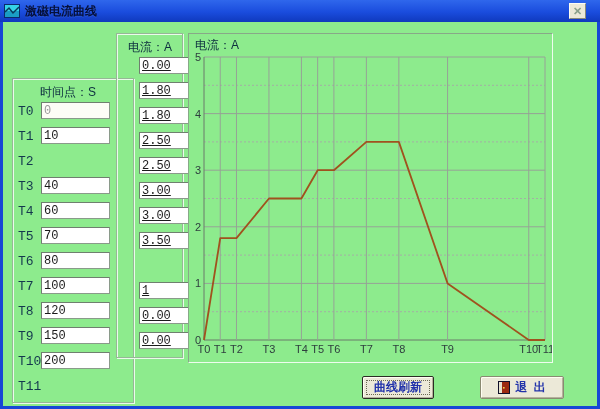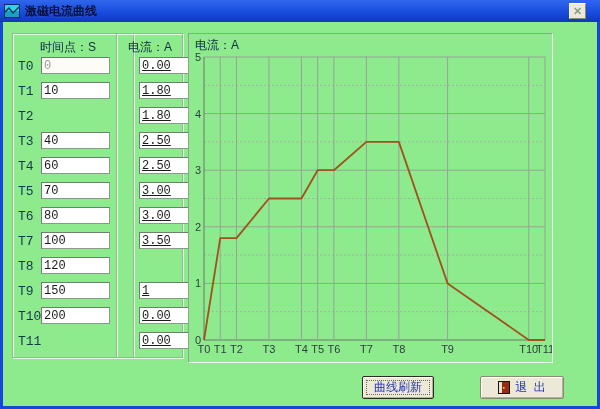--- a/index.html
+++ b/index.html
@@ -29,21 +29,21 @@
   .client{
     position:absolute; left:3px; top:22px; width:594px; height:384px;
     background:#8deb8d;
   }
   
   .groupbox{
     position:absolute; top:11px; height:325px;
     border:1px solid #96b796;
     box-shadow:inset 1px 1px 0 #e9fce9, 1px 1px 0 #e9fce9;
   }
-  .gb-time{ left:9px;  width:122px; }
+  .gb-time{ left:9px;  width:122px;margin-top:45px; }
   .gb-current{ left:113px; width:67px; }
   .gb-header{
     position:absolute; top:5px; font-size:12px; color:#0d2f3f; white-space:nowrap;
   }
   .gb-time .gb-header{ left:27px; }
   .gb-current .gb-header{ left:11px; }
   .row{ position:absolute; left:0; width:100%; height:17px; }
   .tlabel{
     position:absolute; left:5px; top:2px;
     font-family:"Liberation Mono",monospace; font-size:13px; color:#14384e;
@@ -67,21 +67,21 @@
   .chart-title{
     position:absolute; left:6px; top:3px; font-size:12px; color:#0d2f3f; white-space:nowrap;
   }
   #chart-svg{ position:absolute; left:0; top:0; }
   
   .btn{
     position:absolute; top:354px; height:23px;
     background:#ece9d8;
     border:1px solid #8a8a72; border-radius:2px;
     box-shadow:inset 1px 1px 0 #fffef2, inset -1px -1px 0 #b5b19c;
-    font-family:"Liberation Sans",sans-serif; font-size:12px; font-weight:normal;
+    font-family:"Liberation Sans",sans-serif; font-size:12px; font-weight:bold;
     color:#2233aa; cursor:pointer;
     display:flex; align-items:center; justify-content:center; gap:5px;
   }
   .btn-refresh{ left:359px; width:72px; border-color:#2c2c24; }
   .btn-exit{ left:477px; width:84px;text-align:right; }
   .focusrect{
     position:absolute; left:3px; top:3px; right:3px; bottom:3px;
     border:1px dotted #6a6a52; pointer-events:none;
   }
   .btn-label{ white-space:pre; }

